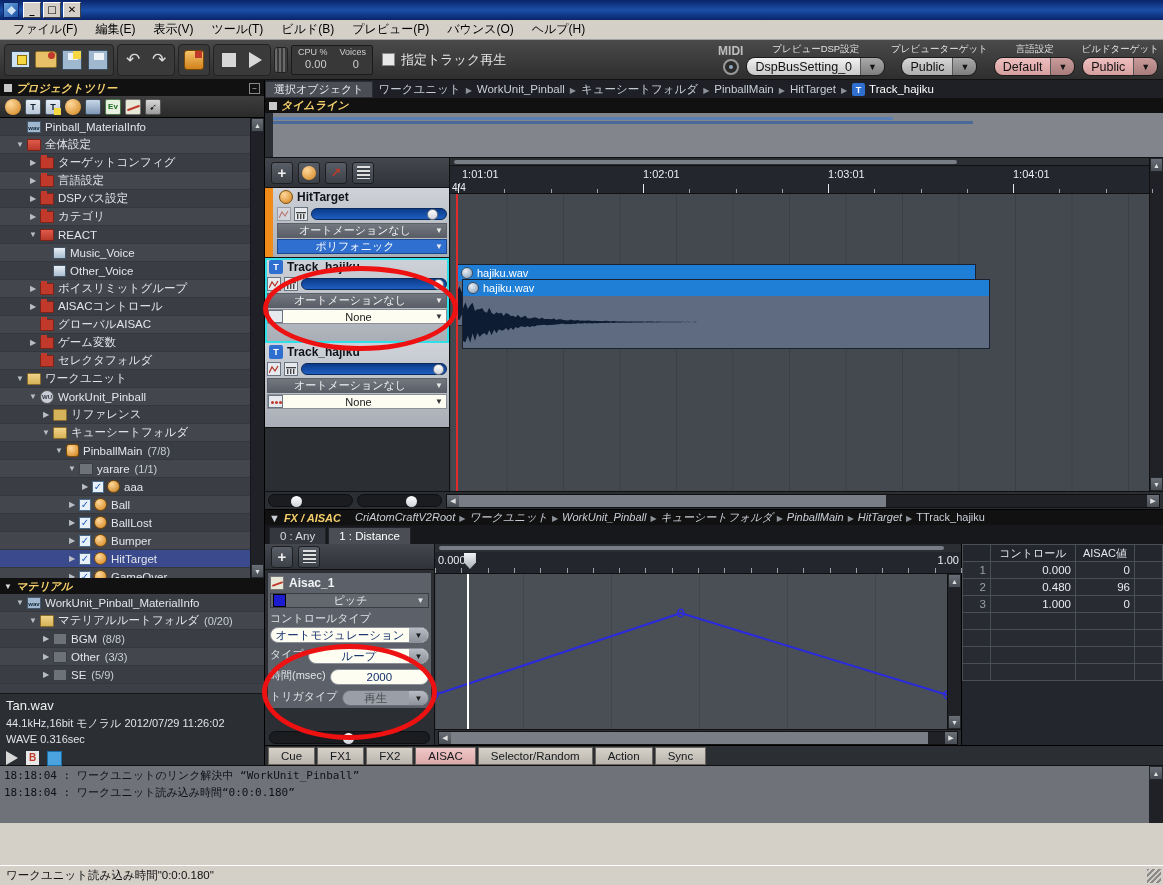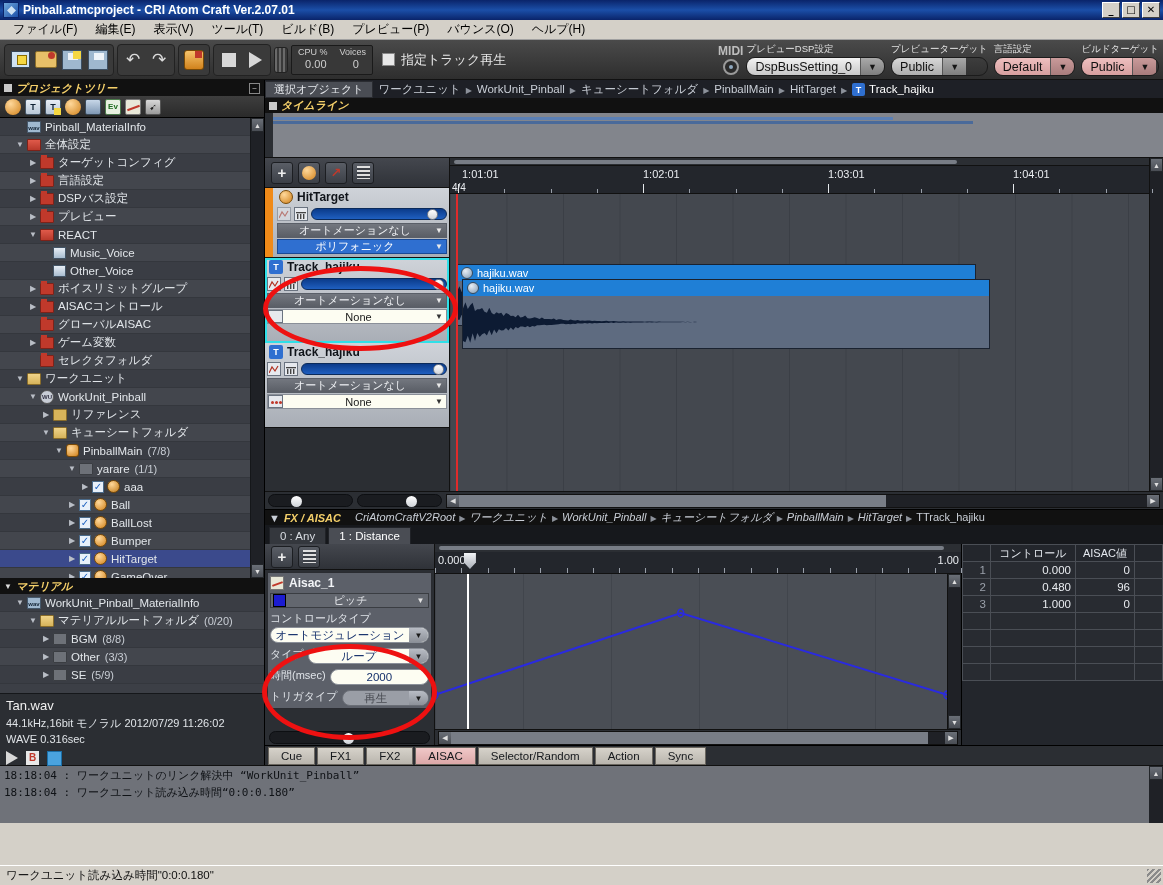--- a/index.html
+++ b/index.html
@@ -91,21 +91,21 @@
   }
   #cpubox .row { display: flex; justify-content: space-around; }
   .chk-box {
     width: 13px; height: 13px; background: #e8e8e8;
     border: 1px solid #888; display: inline-block;
   }
   .tb-label { color: #e6e6e6; font-size: 13px; white-space: nowrap; }
   .midi-wrap { display:flex;flex-direction:column;align-items:center;color:#bdbdbd;font-size:12px;font-weight:bold;}
   .midi-dot { width:16px;height:16px;border-radius:50%;border:2px solid #9a9a9a;background:#2a2a2a;margin-top:1px;position:relative;}
   .midi-dot::after{content:"";position:absolute;left:4px;top:4px;width:4px;height:4px;border-radius:50%;background:#8fa8bf;}
-  .cmb-group { display:flex; flex-direction:column; gap:1px; }
+  .cmb-group { display:flex; flex-direction:column; align-items:center; gap:1px; }
   .cmb-group > .cl { color:#e0e0e0; font-size:9.5px; white-space:nowrap; }
   .combo {
     display:flex; align-items:center; height:19px;
     border:1px solid #1b1b1b; border-radius:9px; overflow:hidden;
   }
   .combo .cv {
     padding: 0 8px; height:100%; display:flex;align-items:center;
     font-size:12.5px; color:#111; white-space:nowrap;
     background: linear-gradient(to bottom,#f2f2f2,#c8c8c8);
   }
@@ -356,21 +356,20 @@
     background: repeating-linear-gradient(135deg,#8a8a8a 0 2px,transparent 2px 4px); }
 
   
   .annot { position:absolute; border:5px solid #ee1111; border-radius:50%; pointer-events:none; z-index:50; }
 </style>
 </head>
 <body>
 
 <div id="titlebar">
   <div class="tb-icon"></div>
-  <div class="tb-title">Pinball.atmcproject - CRI Atom Craft Ver.2.07.01</div>
   <div id="wctrls">
     <div class="wbtn">_</div>
     <div class="wbtn">□</div>
     <div class="wbtn">✕</div>
   </div>
 </div>
 
 <div id="menubar">
     <div class="mi">ファイル(F)</div>
     <div class="mi">編集(E)</div>
@@ -518,21 +517,21 @@
           <div class="trow">
             <span style="width: 26px; flex: 0 0 auto;"></span>
             <span class="exp">▶</span>
             <span class="ficon f-red"></span>
             <span>DSPバス設定</span>
           </div>
           <div class="trow">
             <span style="width: 26px; flex: 0 0 auto;"></span>
             <span class="exp">▶</span>
             <span class="ficon f-red"></span>
-            <span>プレビュー</span>
+            <span>カテゴリ</span>
           </div>
           <div class="trow">
             <span style="width: 26px; flex: 0 0 auto;"></span>
             <span class="exp">▼</span>
             <span class="ficon f-redopen"></span>
             <span>REACT</span>
           </div>
           <div class="trow">
             <span style="width: 39px; flex: 0 0 auto;"></span>
             <span class="exp"></span>

